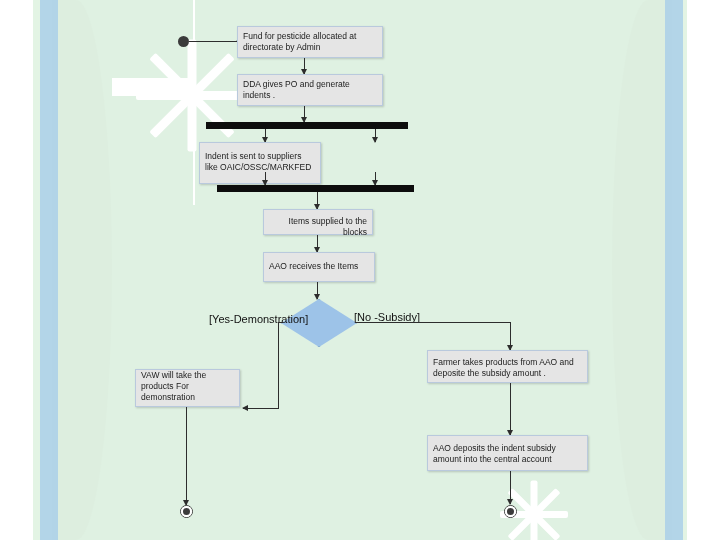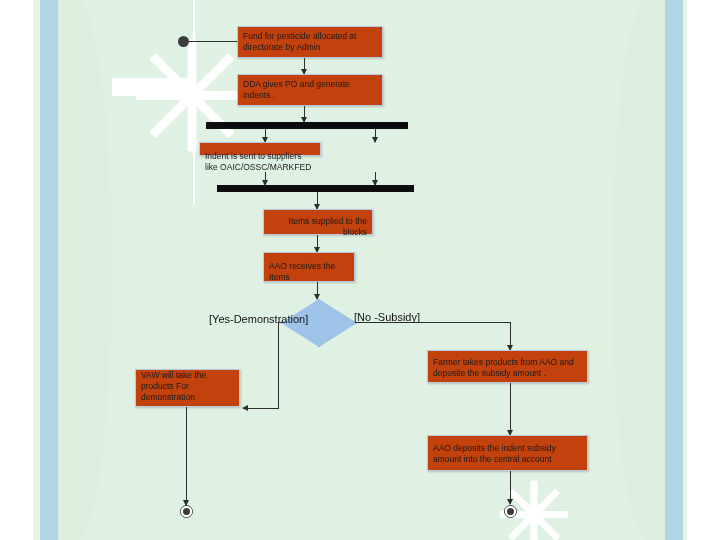--- a/index.html
+++ b/index.html
@@ -44,21 +44,21 @@
   .star{position:absolute;}
   .star span{
     position:absolute;left:50%;top:50%;
     background:#ffffff;border-radius:2px;
     transform-origin:50% 50%;
   }
 
   
   .node{
     position:absolute;
-    background:#c2410c;
+    background:#e5e5e5;
     border:1px solid #b9c9dd;
     color:#1b1b1b;
     font-size:8.5px;
     line-height:11px;
     padding:4px 5px;
     box-sizing:border-box;
     box-shadow:1px 1px 2px rgba(0,0,0,.18);
   }
   .arrow{
     position:absolute;width:1px;background:#2d2d2d;
@@ -149,39 +149,39 @@
     <span>DDA gives PO and generate indents .</span>
   </div>
 
   <div class="arrow" style="left:304px;top:106px;height:16px;"></div>
 
   <div class="bar" style="left:206px;top:122px;width:202px;"></div>
 
   <div class="arrow" style="left:265px;top:129px;height:13px;"></div>
   <div class="arrow" style="left:375px;top:129px;height:13px;"></div>
 
-  <div class="node" style="left:199px;top:142px;width:122px;height:14px;padding-top:8px;">
+  <div class="node" style="left:199px;top:142px;width:122px;height:42px;padding-top:8px;">
     <span>Indent is sent to suppliers like OAIC/OSSC/MARKFED</span>
   </div>
 
 
   <div class="arrow" style="left:265px;top:172px;height:13px;"></div>
   <div class="arrow" style="left:375px;top:172px;height:13px;"></div>
 
   <div class="bar" style="left:217px;top:185px;width:197px;"></div>
 
   <div class="arrow" style="left:317px;top:192px;height:17px;"></div>
 
   <div class="node" style="left:263px;top:209px;width:110px;height:26px;padding-top:6px;text-align:right;">
     <span>Items supplied to the blocks</span>
   </div>
 
   <div class="arrow" style="left:317px;top:235px;height:17px;"></div>
 
-  <div class="node" style="left:263px;top:252px;width:92px;height:30px;padding-top:8px;">
+  <div class="node" style="left:263px;top:252px;width:112px;height:30px;padding-top:8px;">
     <span>AAO receives the Items</span>
   </div>
 
   <div class="arrow" style="left:317px;top:282px;height:17px;"></div>
 
   <div class="diamond" style="left:281px;top:299px;"></div>
 
   <div class="label" style="left:209px;top:313px;">[Yes-Demonstration]</div>
   <div class="label" style="left:354px;top:311px;">[No -Subsidy]</div>
 

